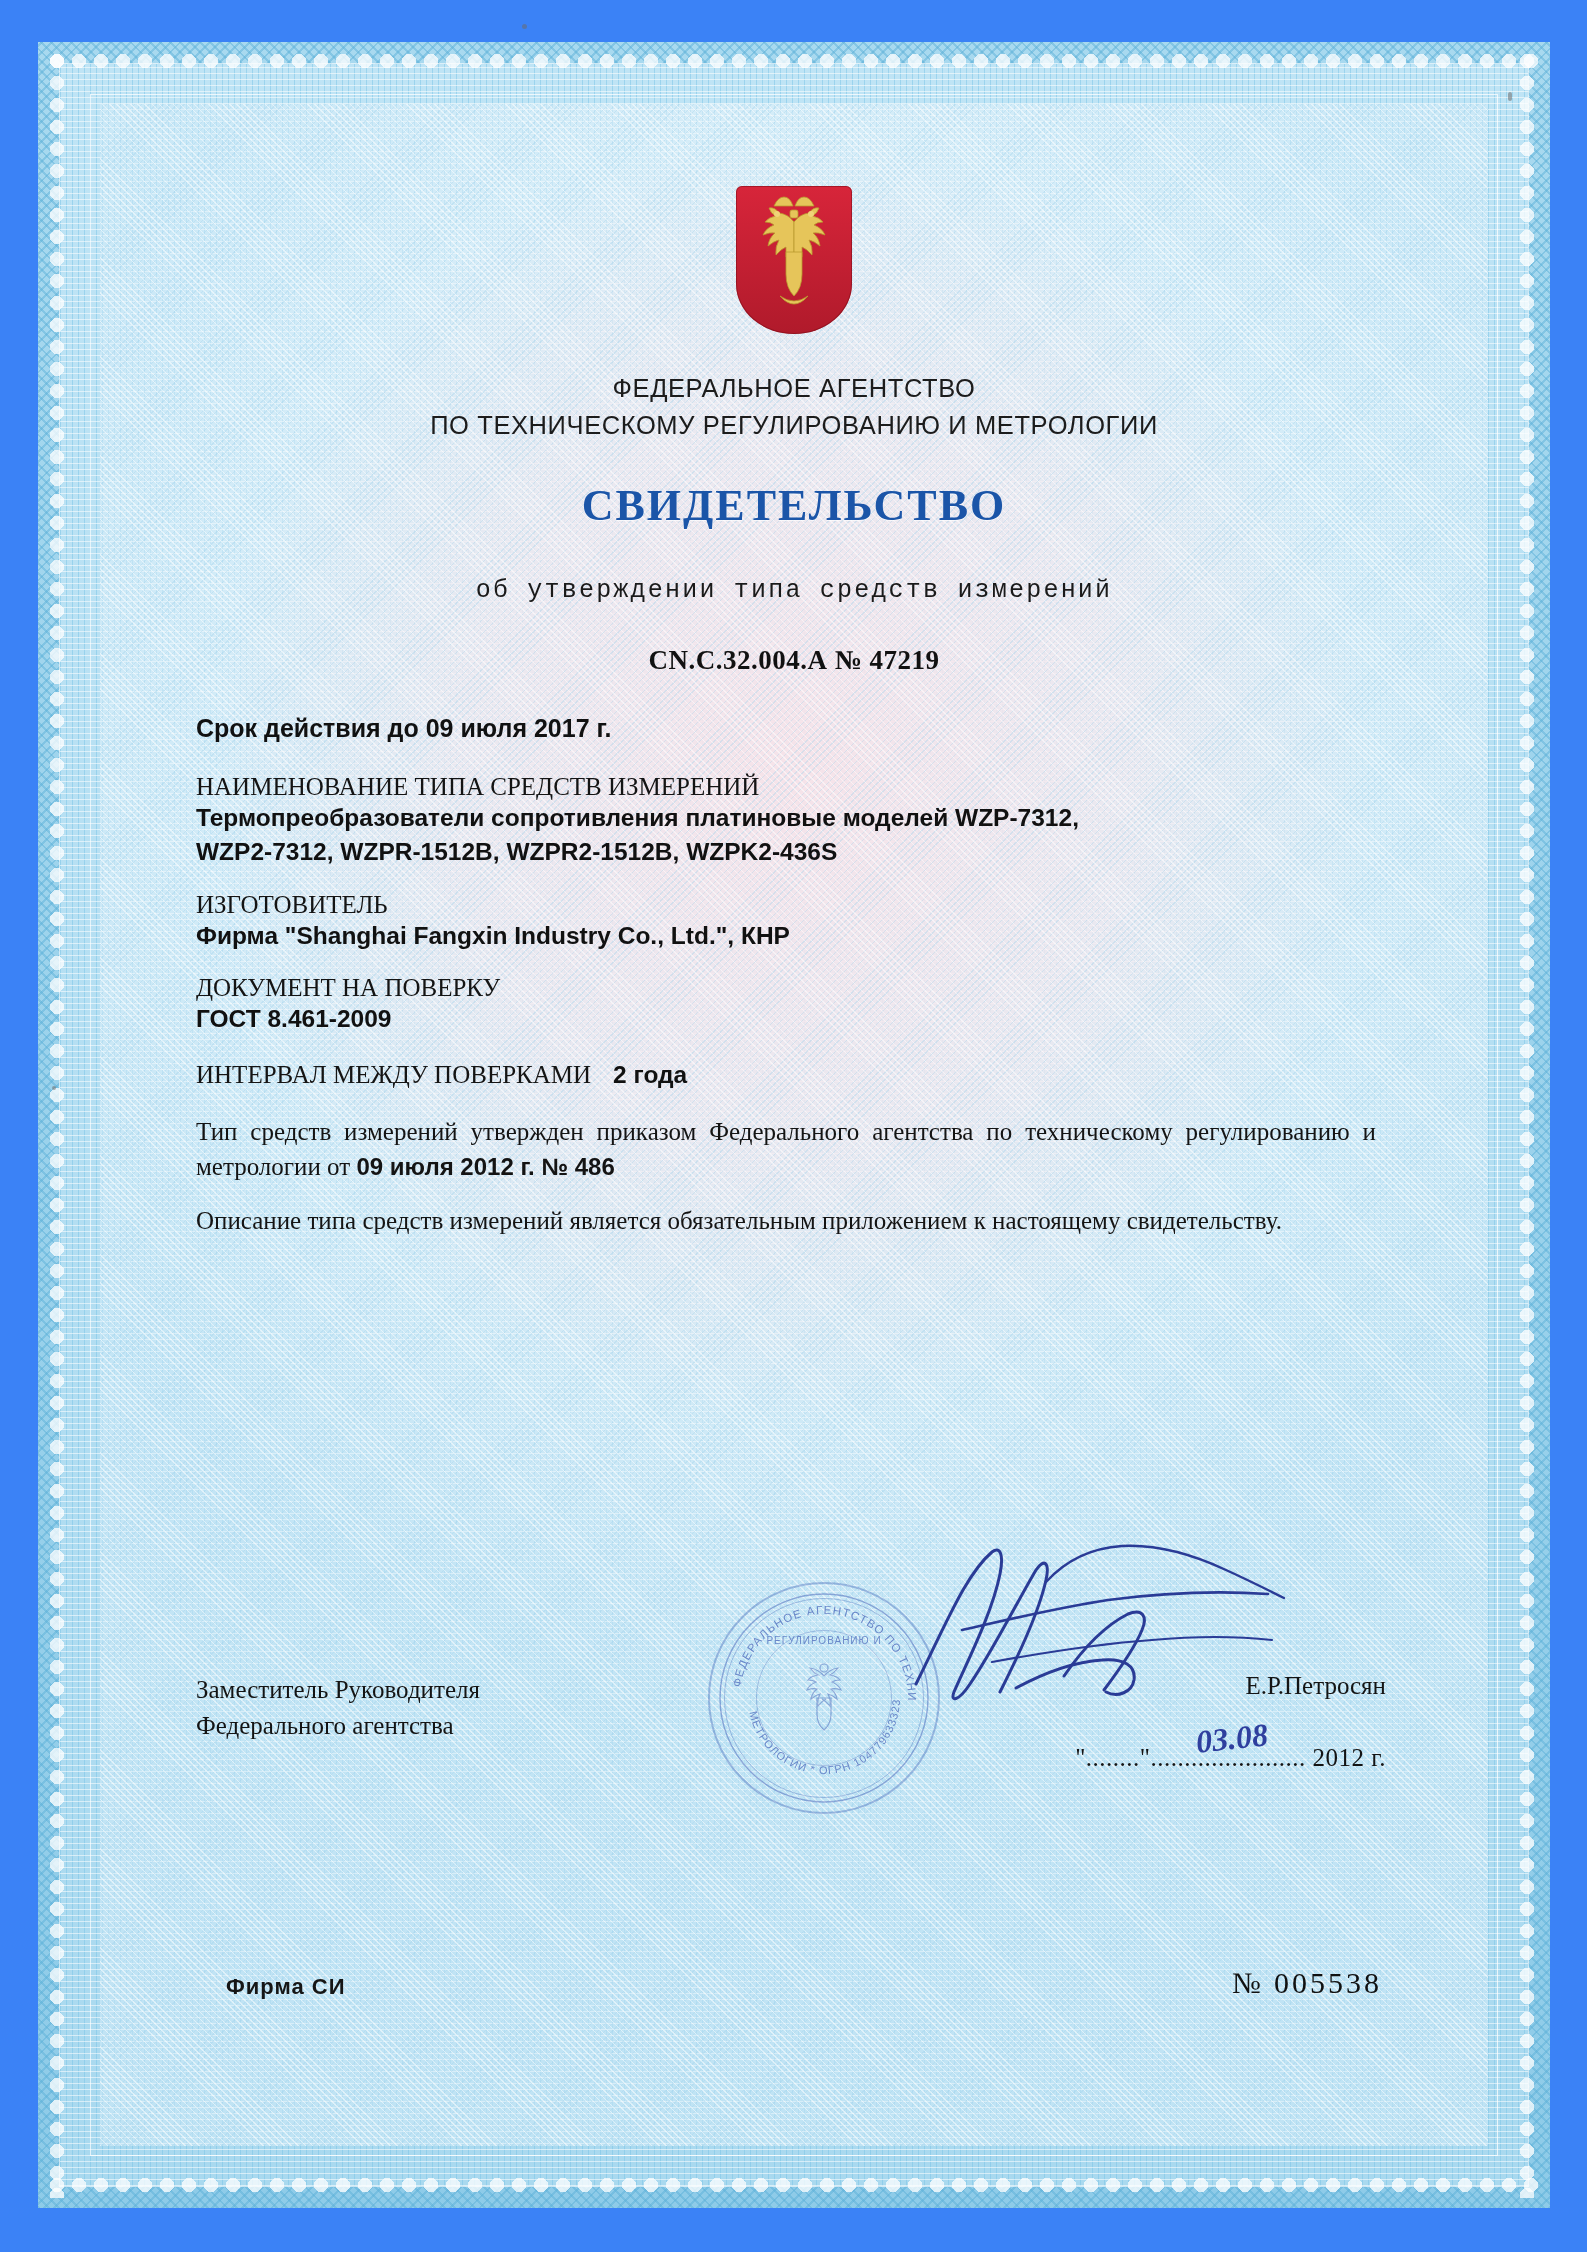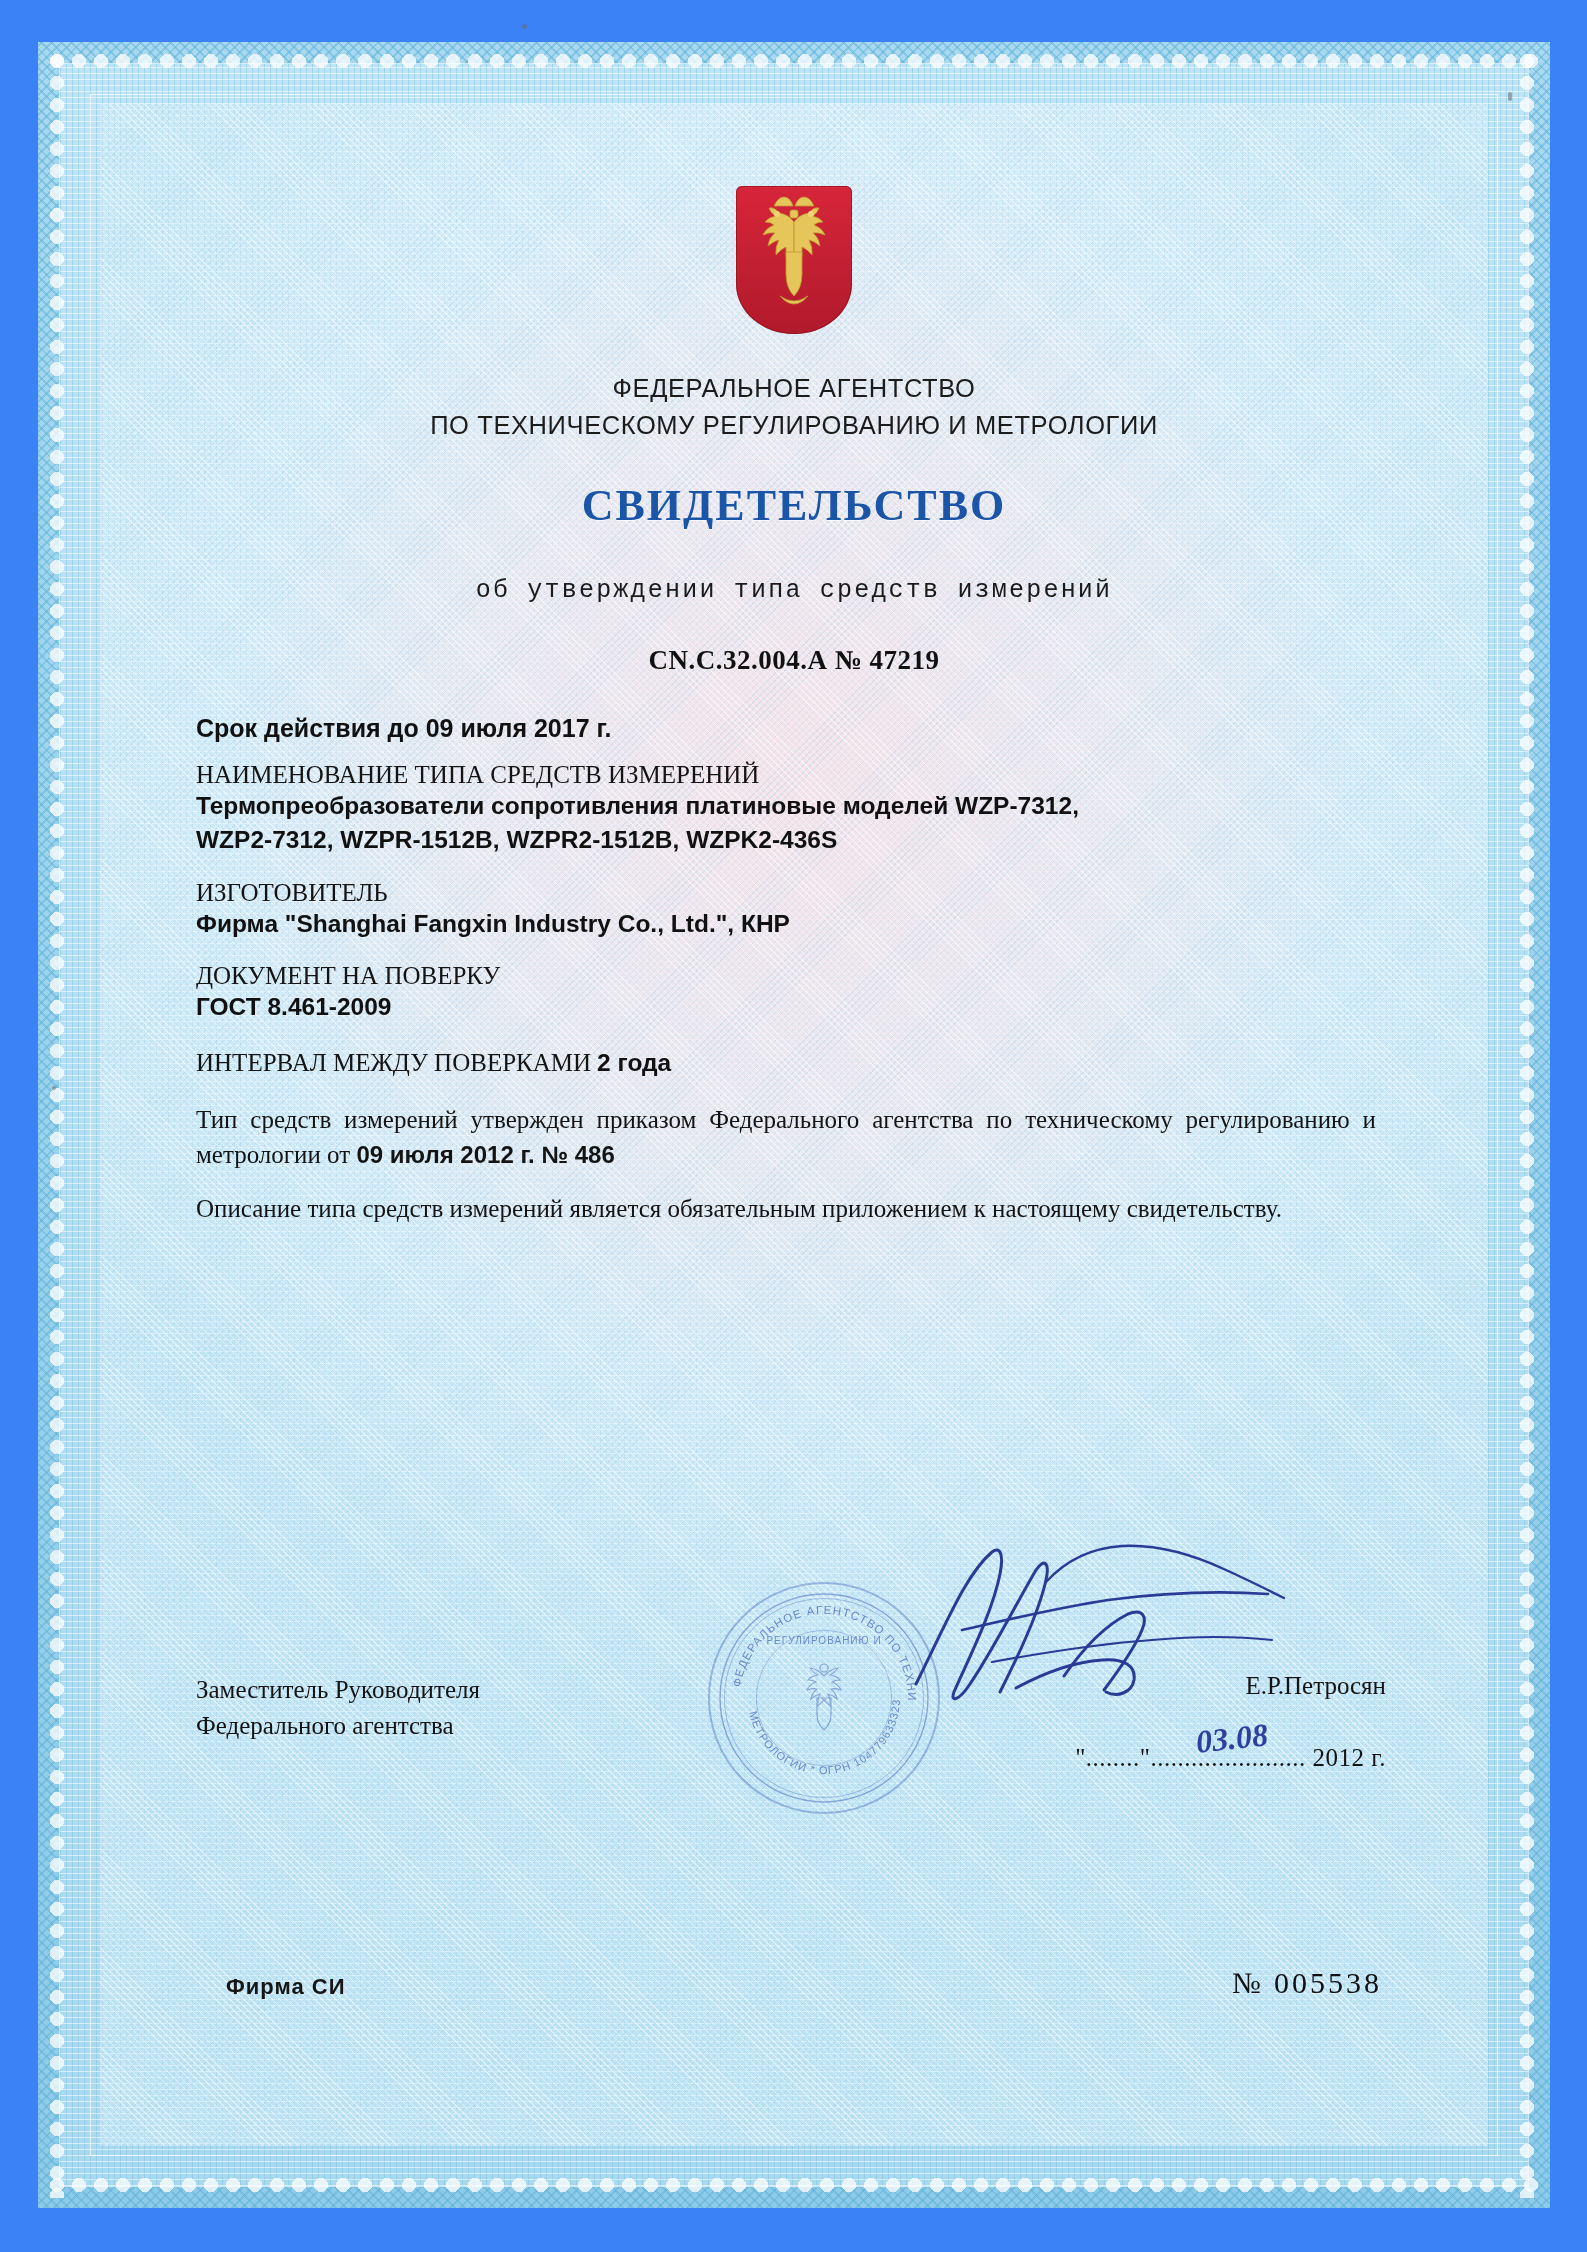--- a/index.html
+++ b/index.html
@@ -181,21 +181,21 @@
     line-height: 1.42;
     text-align: justify;
     text-justify: inter-word;
   }
   .para b { font-family: "Liberation Sans", sans-serif; font-size: 24px; }
   .valid-row {
     font-family: "Liberation Sans", sans-serif;
     font-weight: bold;
     font-size: 25px;
     color: #111;
-    margin-bottom: 18px;
+    margin-bottom: 30px;
   }
 
   
   .sig-area {
     position: absolute;
     left: 8px;
     top: 1440px;
     width: 1190px;
     height: 250px;
   }
@@ -371,21 +371,21 @@
         </div>
 
 
         <div class="blk">
           <div class="lbl-serif">ДОКУМЕНТ НА ПОВЕРКУ</div>
           <div class="val-sans-b">ГОСТ 8.461-2009</div>
         </div>
 
         <div class="blk">
           <span class="inline-lbl">ИНТЕРВАЛ МЕЖДУ ПОВЕРКАМИ</span>
-          <span class="val-sans-b" style="margin-left:2px">2 года</span>
+          <span class="val-sans-b" style="margin-left:18px">2 года</span>
         </div>
 
         <div class="para blk-tight">
           <span>Тип средств измерений утвержден приказом Федерального агентства по техническому регулированию и метрологии от </span><b>09 июля 2012 г. № 486</b>
         </div>
 
         <div class="para">Описание типа средств измерений является обязательным приложением к настоящему свидетельству.</div>
       </div>
 
       <div class="sig-area">

